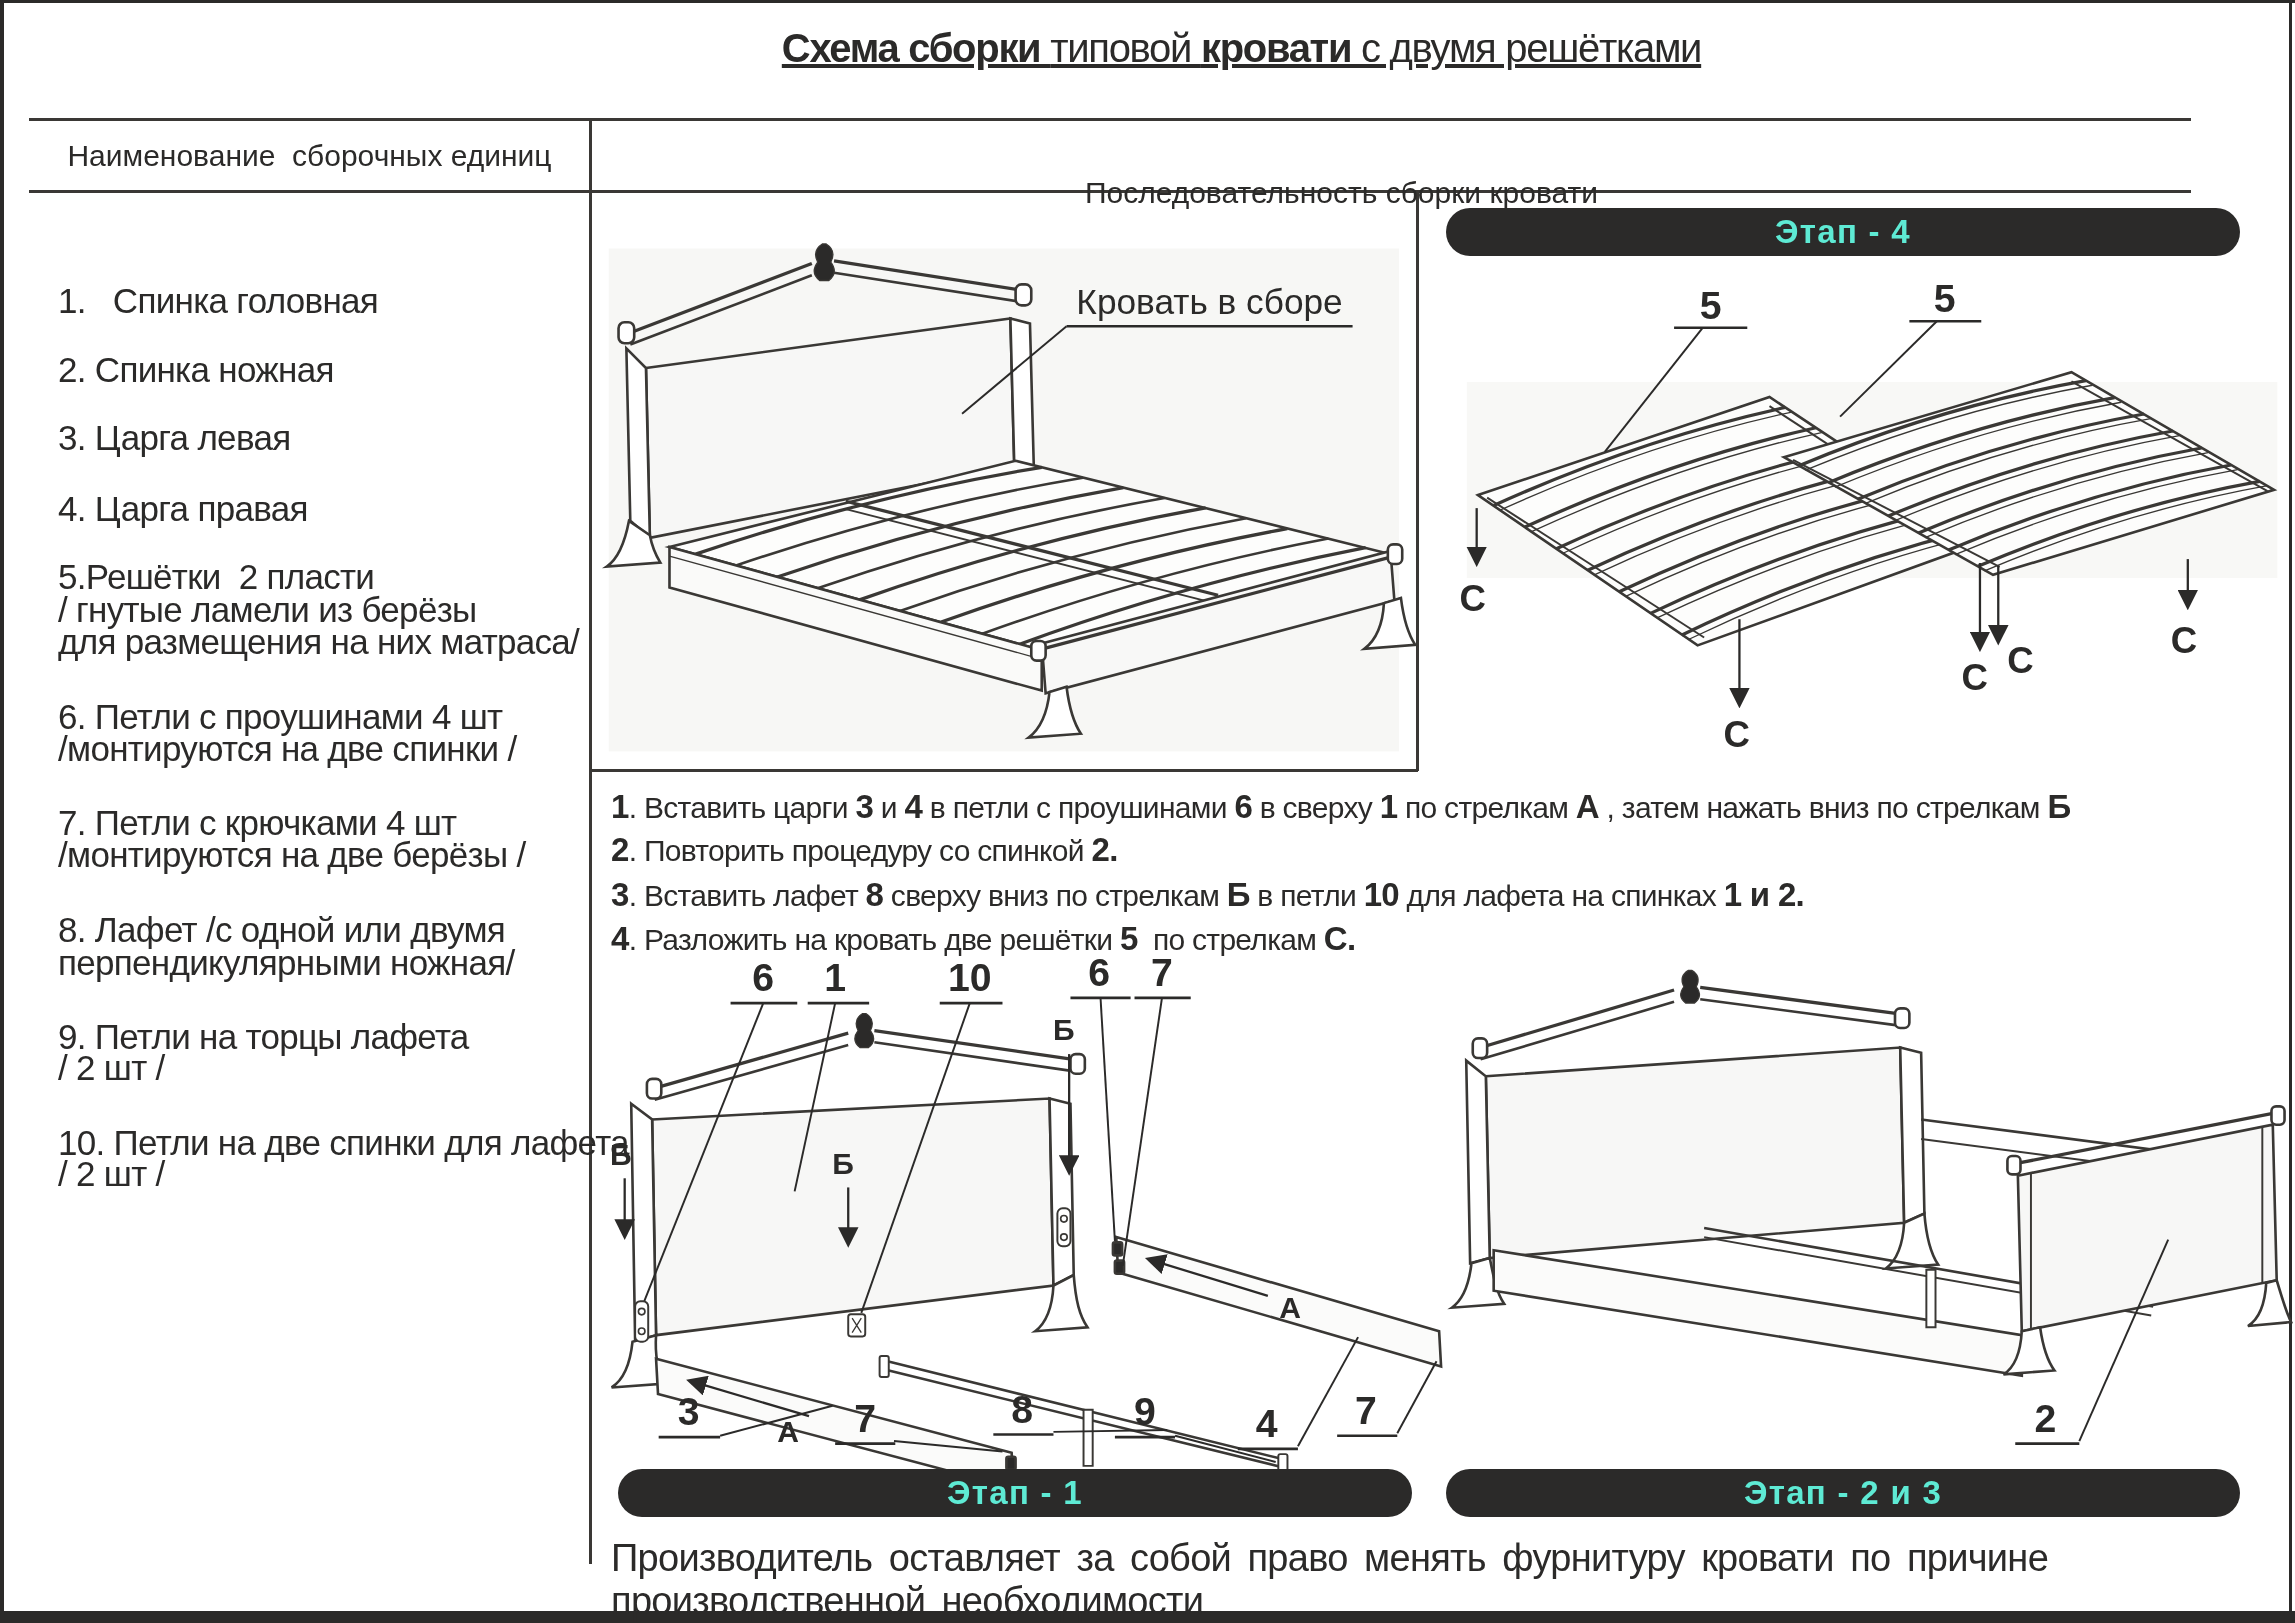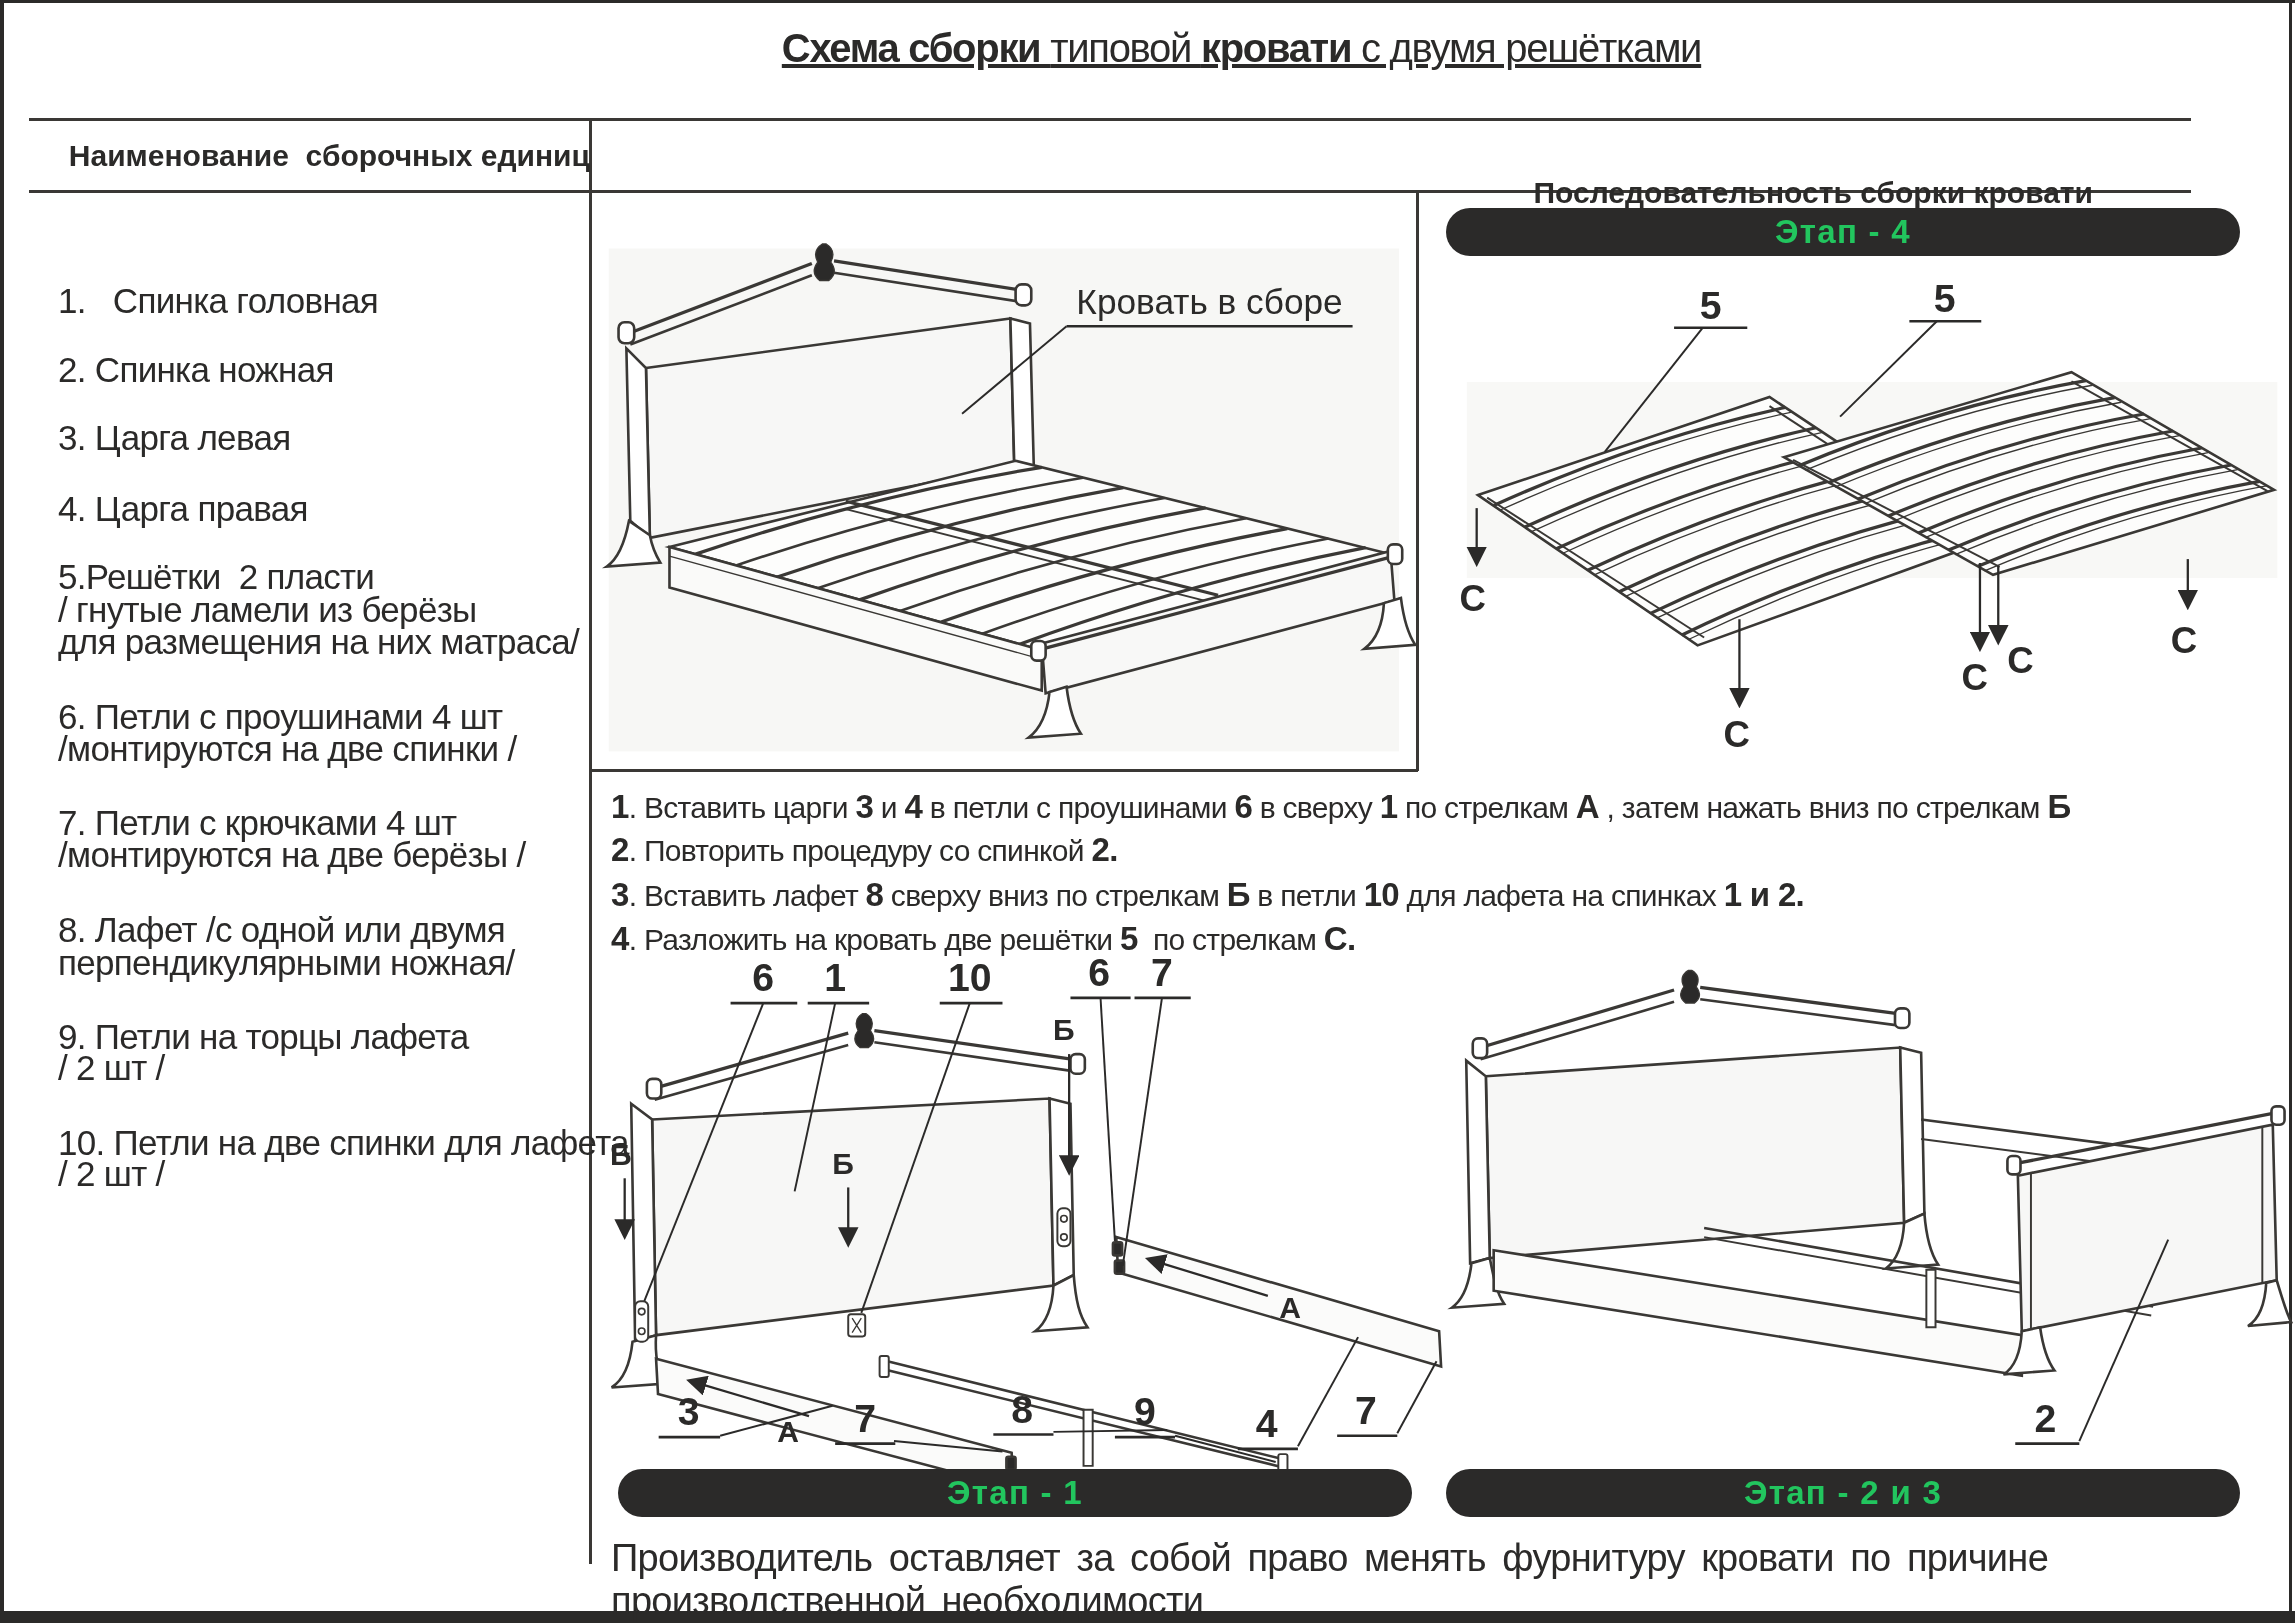--- a/index.html
+++ b/index.html
@@ -3,26 +3,26 @@
 <meta charset="utf-8">
 <style>
   html,body{margin:0;padding:0;}
   body{width:2295px;height:1624px;position:relative;background:#ffffff;
        font-family:"Liberation Sans", sans-serif;color:#2b2a29;overflow:hidden;}
   .rule{position:absolute;background:#3a3835;}
   .page-border{position:absolute;background:#2b2a29;}
   .title{position:absolute;left:261px;top:26px;width:1961px;text-align:center;
          font-size:40px;letter-spacing:-1.3px;white-space:pre-wrap;text-decoration:underline;}
   .title b{font-weight:700;}
-  .colhead{position:absolute;font-size:30px;text-align:right;white-space:pre-wrap;font-weight:bold;}
+  .colhead{position:absolute;font-size:30px;text-align:center;white-space:pre-wrap;}
   .part-line{position:absolute;left:58px;font-size:35px;white-space:pre-wrap;letter-spacing:-0.7px;}
   .ins{position:absolute;left:611px;font-size:30px;white-space:pre-wrap;letter-spacing:-0.7px;}
   .ins b{font-weight:700;font-size:33px;}
   .banner{position:absolute;height:48px;background:#2b2a29;border-radius:24px;
-          color:#22c55e;font-size:33px;font-weight:700;letter-spacing:1.3px;
+          color:#5eead4;font-size:33px;font-weight:700;letter-spacing:1.3px;
           display:flex;align-items:center;justify-content:center;}
   .footer{position:absolute;left:611px;top:1537px;width:1621px;font-size:38px;
           word-spacing:6.5px;letter-spacing:-0.7px;white-space:pre-wrap;}
   svg{position:absolute;overflow:visible;}
   svg text{font-family:"Liberation Sans", sans-serif;fill:#2b2a29;}
   .callout{font-size:60px;font-weight:700;}
   .callout-sm{font-size:46px;font-weight:700;}
   .lbl{font-size:54px;}
 </style>
 </head>

